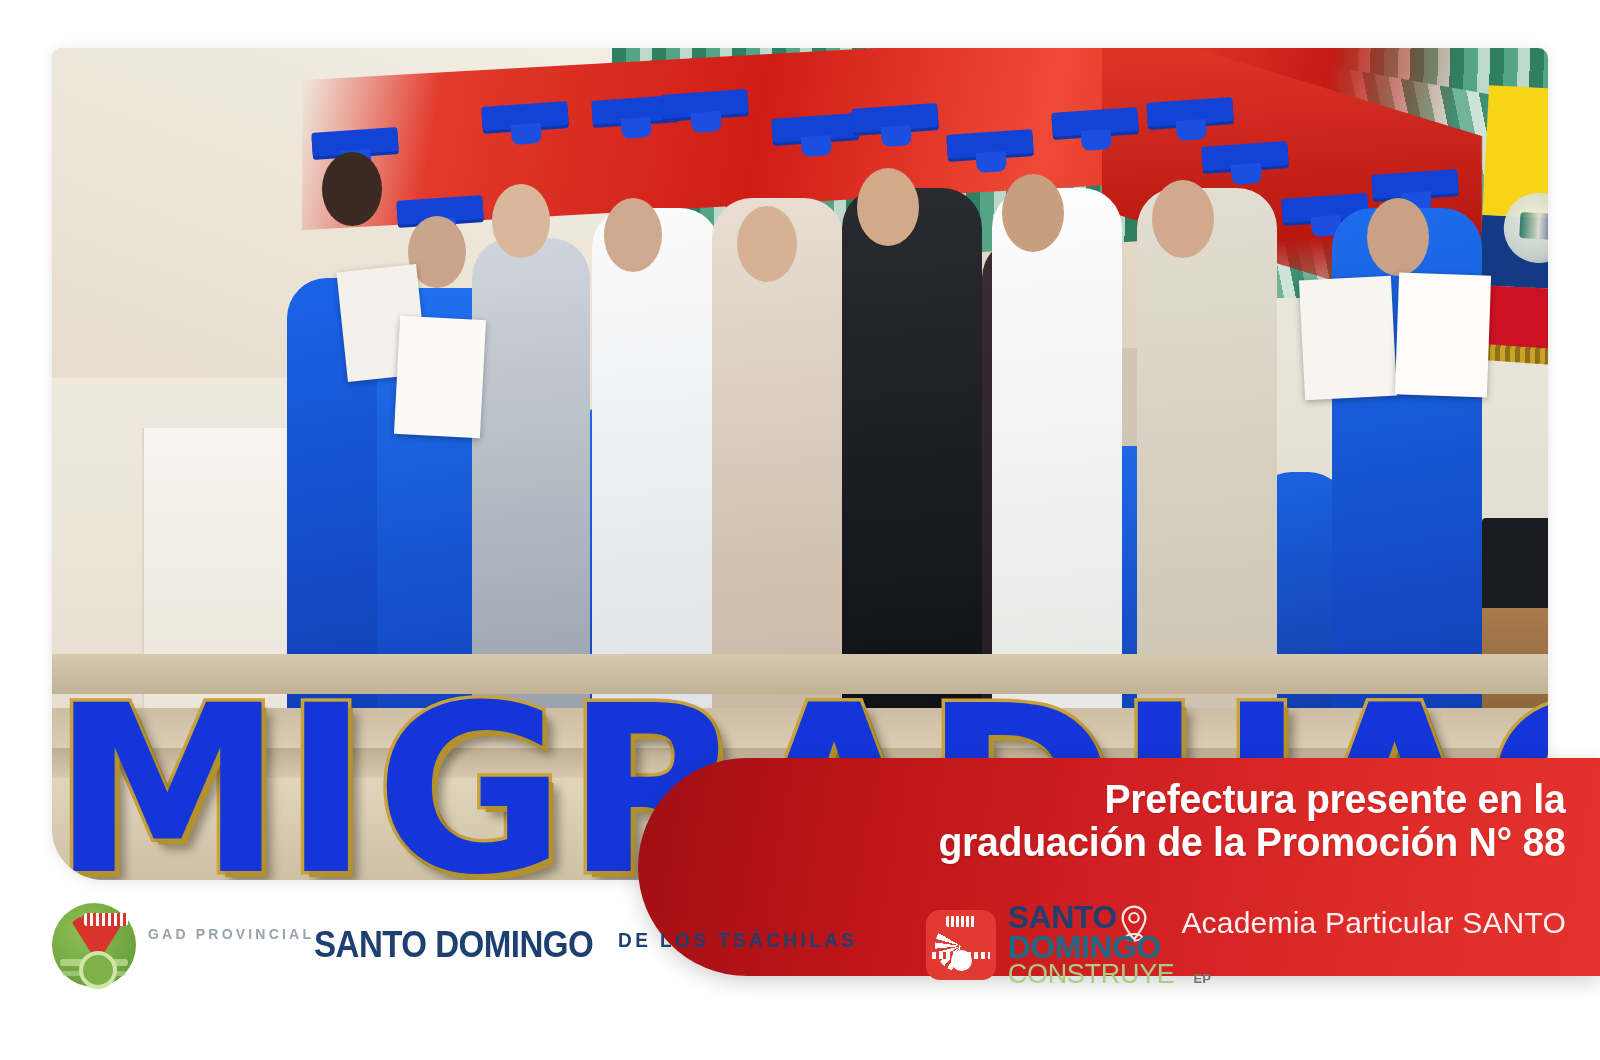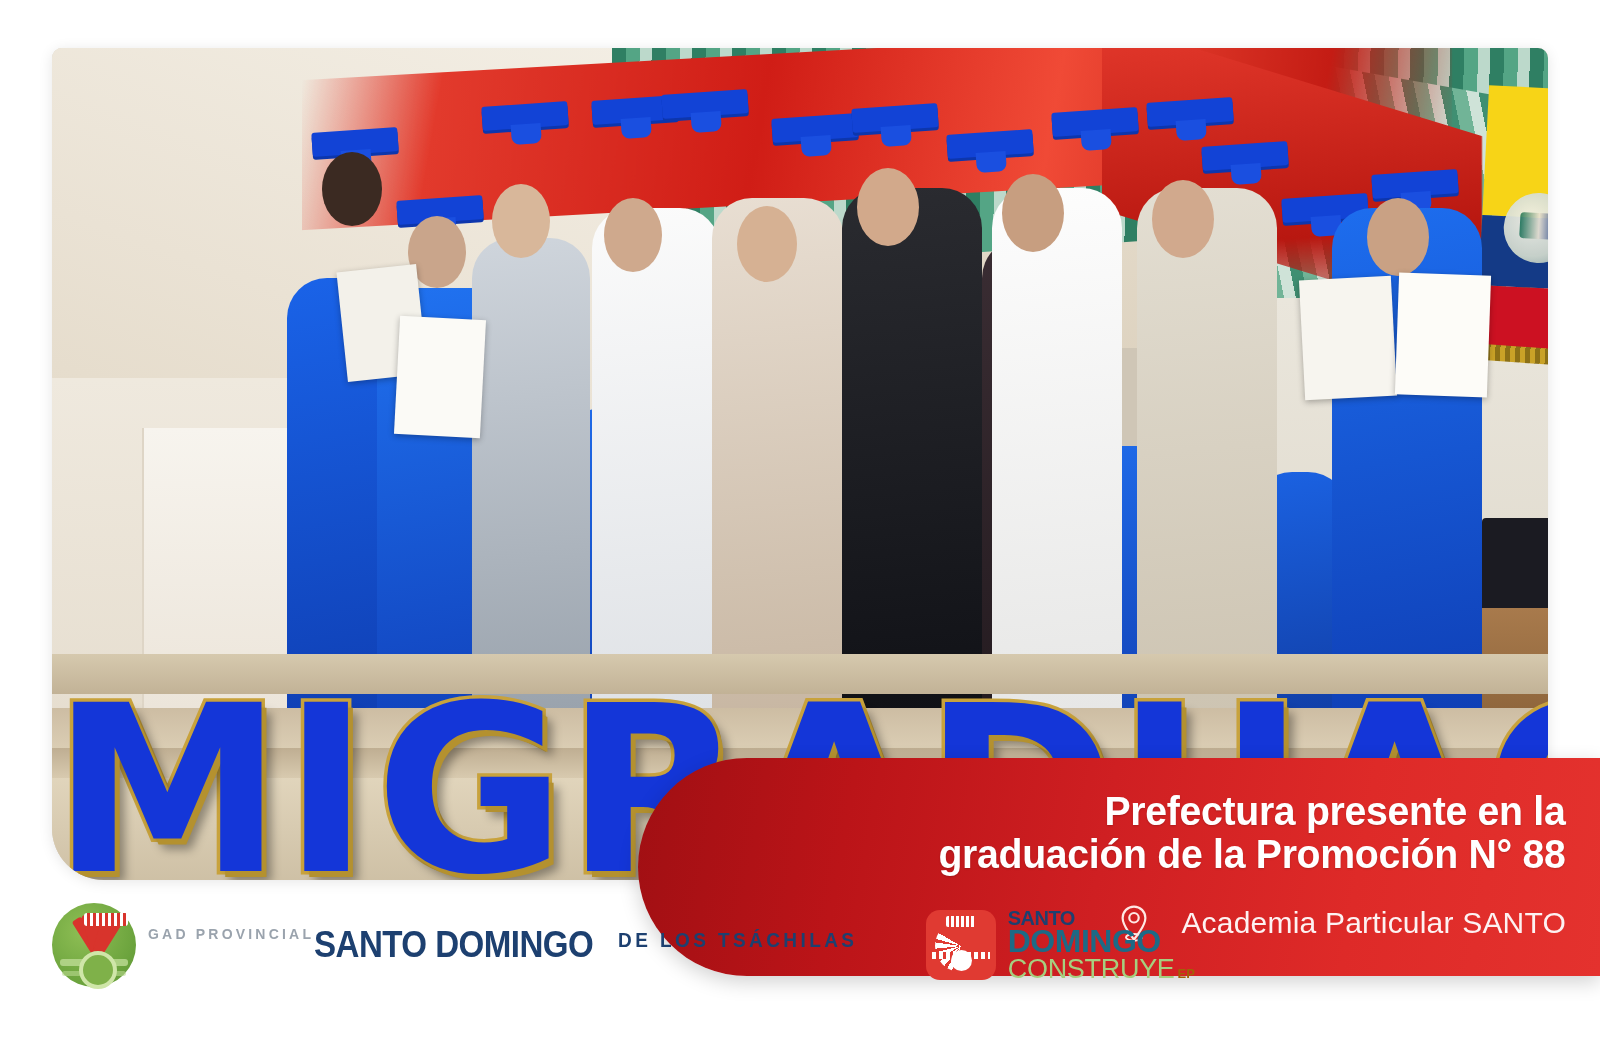--- a/index.html
+++ b/index.html
@@ -97,21 +97,21 @@
   .L.sp{width:34px;-webkit-text-stroke:0;}
 
   
   .banner{
     position:absolute;left:638px;top:758px;width:962px;height:218px;
     background:linear-gradient(100deg,#a00f13 0%,#bb1418 22%,#cf1f22 48%,#de2a28 74%,#e4322e 100%);
     border-radius:140px 0 0 140px;
     box-shadow:0 6px 20px rgba(0,0,0,.18);
     overflow:hidden;
   }
-  .banner-inner{position:absolute;inset:0;padding:26px 28px 18px 0;box-sizing:border-box;
+  .banner-inner{position:absolute;inset:0;padding:14px 28px 18px 0;box-sizing:border-box;
     display:flex;flex-direction:column;justify-content:space-between;align-items:flex-end;}
   .headline{
     color:#fff;text-align:right;font-weight:bold;
     font-family:"Liberation Sans", sans-serif;
     font-size:40px;line-height:1.08;letter-spacing:-.3px;
     text-shadow:0 1px 2px rgba(0,0,0,.18);
     max-width:700px;
     transform:scaleX(.98);
     margin-top:6px;
   }
@@ -142,24 +142,24 @@
   .sdc-mark{position:relative;width:70px;height:70px;border-radius:14px;background:#e03a32;}
   .sdc-mark .fan{position:absolute;left:9px;top:10px;width:52px;height:52px;border-radius:50%;
     background:conic-gradient(from 200deg,#fff 0 12deg,#e03a32 12deg 20deg,#fff 20deg 34deg,#e03a32 34deg 42deg,#fff 42deg 56deg,#e03a32 56deg 64deg,#fff 64deg 78deg,#e03a32 78deg 86deg,#fff 86deg 100deg,#e03a32 100deg 360deg);}
   .sdc-mark .cap2{position:absolute;left:20px;top:6px;width:30px;height:11px;border-radius:2px;
     background:repeating-linear-gradient(90deg,#fff 0 3px,#e03a32 3px 5px);}
   .sdc-mark .ball{position:absolute;left:25px;top:40px;width:21px;height:21px;border-radius:50%;background:#fff;}
   .sdc-mark .bar{position:absolute;left:6px;top:42px;width:58px;height:7px;
     background:repeating-linear-gradient(90deg,#fff 0 4px,#e03a32 4px 7px);}
 
   .sdc-text{display:flex;flex-direction:column;line-height:.92;}
-  .sdc-1{font-size:20px;font-weight:bold;color:#1d4070;letter-spacing:-.5px;}
+  .sdc-1{font-size:32px;font-weight:bold;color:#1d4070;letter-spacing:-.5px;}
   .sdc-2{font-size:32px;font-weight:bold;color:#1d6a86;letter-spacing:-.5px;}
-  .sdc-3{font-size:27px;color:#a6cf7f;letter-spacing:-.3px;display:flex;align-items:baseline;gap:3px;}
-  .sdc-ep{font-size:13px;color:#a16207;font-weight:bold;letter-spacing:0;}
+  .sdc-3{font-size:27px;color:#a6cf7f;letter-spacing:-.3px;display:flex;align-items:baseline;gap:19px;}
+  .sdc-ep{font-size:13px;color:#737373;font-weight:bold;letter-spacing:0;}
 </style>
 </head>
 <body>
 
 <div class="canvas">
 
   <div class="photo-wrap">
     <div class="photo">
 
       <div class="ceiling"></div>

